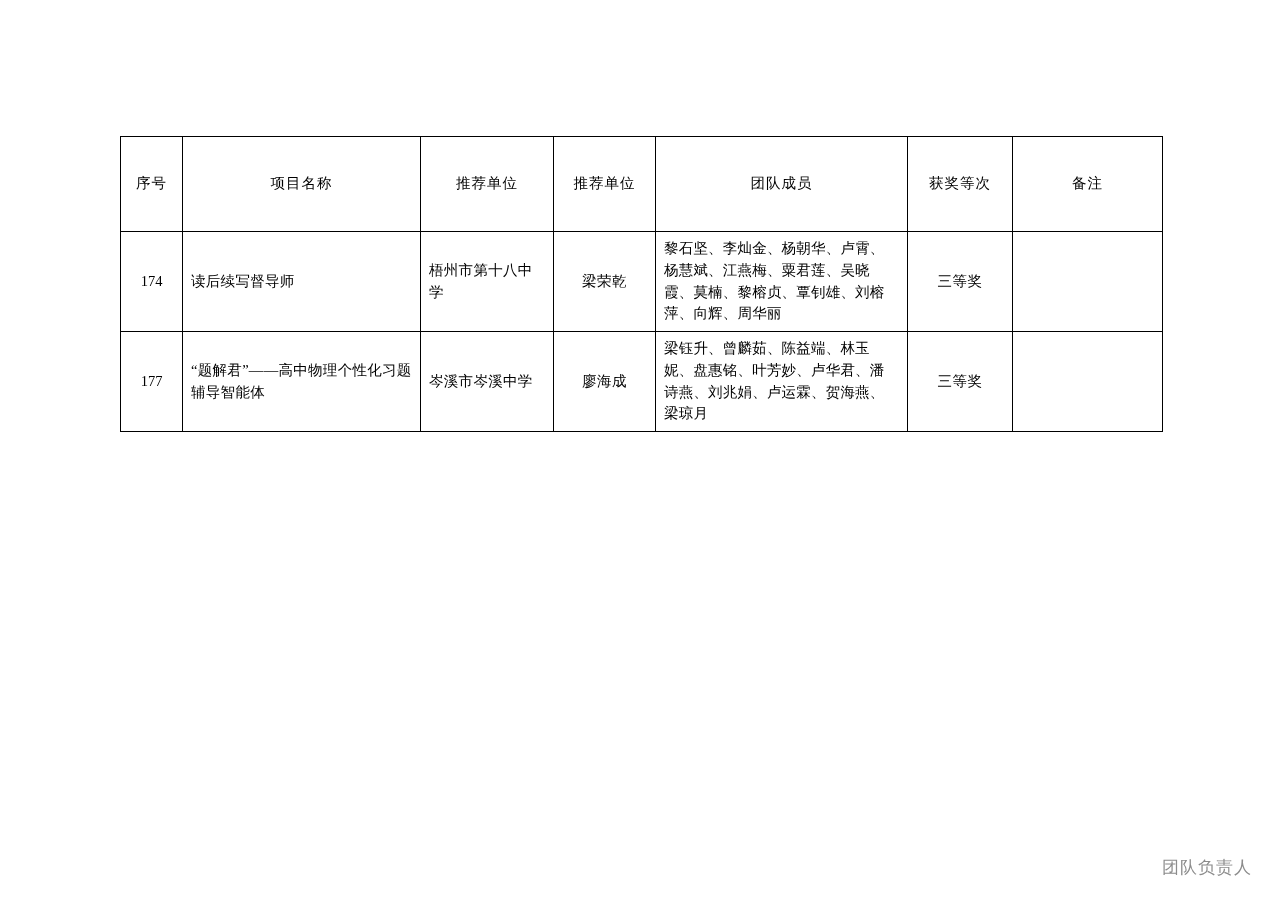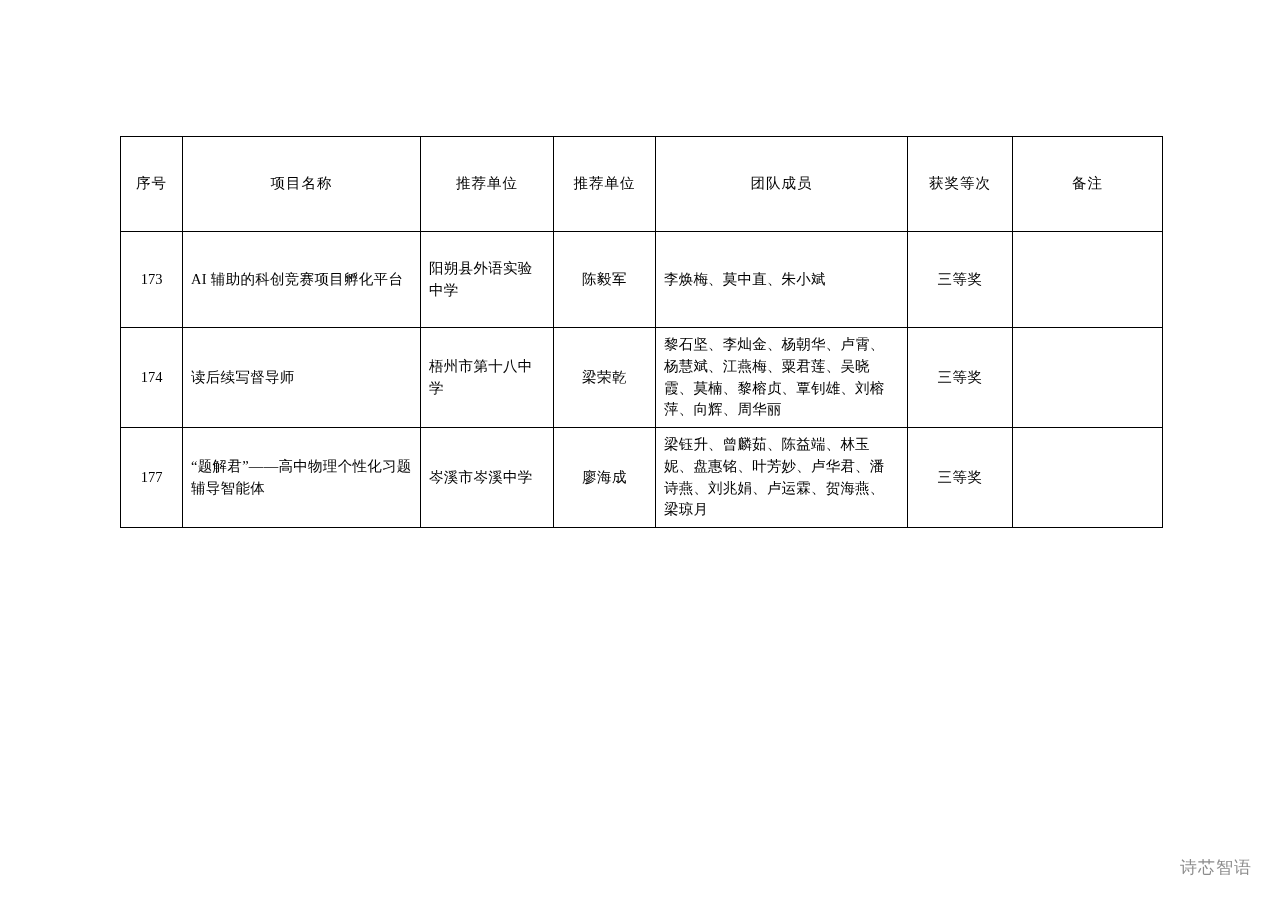--- a/index.html
+++ b/index.html
@@ -111,44 +111,35 @@
         <th>项目名称</th>
         <th>推荐单位</th>
         <th>推荐单位</th>
         <th>团队成员</th>
         <th>获奖等次</th>
         <th>备注</th>
       </tr>
     </thead>
     <tbody>
       <tr>
-        <td class="c-no">173</td>
-        <td class="c-name">AI 辅助的科创竞赛项目孵化平台</td>
-        <td class="c-unit">阳朔县外语实验中学</td>
-        <td class="c-lead">陈毅军</td>
-        <td class="c-members">李焕梅、莫中直、朱小斌</td>
-        <td class="c-award">三等奖</td>
-        <td class="c-remark"></td>
-      </tr>
-      <tr>
         <td class="c-no">174</td>
         <td class="c-name">读后续写督导师</td>
         <td class="c-unit">梧州市第十八中学</td>
         <td class="c-lead">梁荣乾</td>
         <td class="c-members">黎石坚、李灿金、杨朝华、卢霄、杨慧斌、江燕梅、粟君莲、吴晓霞、莫楠、黎榕贞、覃钊雄、刘榕萍、向辉、周华丽</td>
         <td class="c-award">三等奖</td>
         <td class="c-remark"></td>
       </tr>
       <tr>
         <td class="c-no">177</td>
         <td class="c-name">“题解君”——高中物理个性化习题辅导智能体</td>
         <td class="c-unit">岑溪市岑溪中学</td>
         <td class="c-lead">廖海成</td>
         <td class="c-members">梁钰升、曾麟茹、陈益端、林玉妮、盘惠铭、叶芳妙、卢华君、潘诗燕、刘兆娟、卢运霖、贺海燕、梁琼月</td>
         <td class="c-award">三等奖</td>
         <td class="c-remark"></td>
       </tr>
     </tbody>
   </table>
 
-  <div class="watermark">诗芯智语</div>
+  <div class="watermark">团队负责人</div>
 
 </div>
 
 </body></html>

